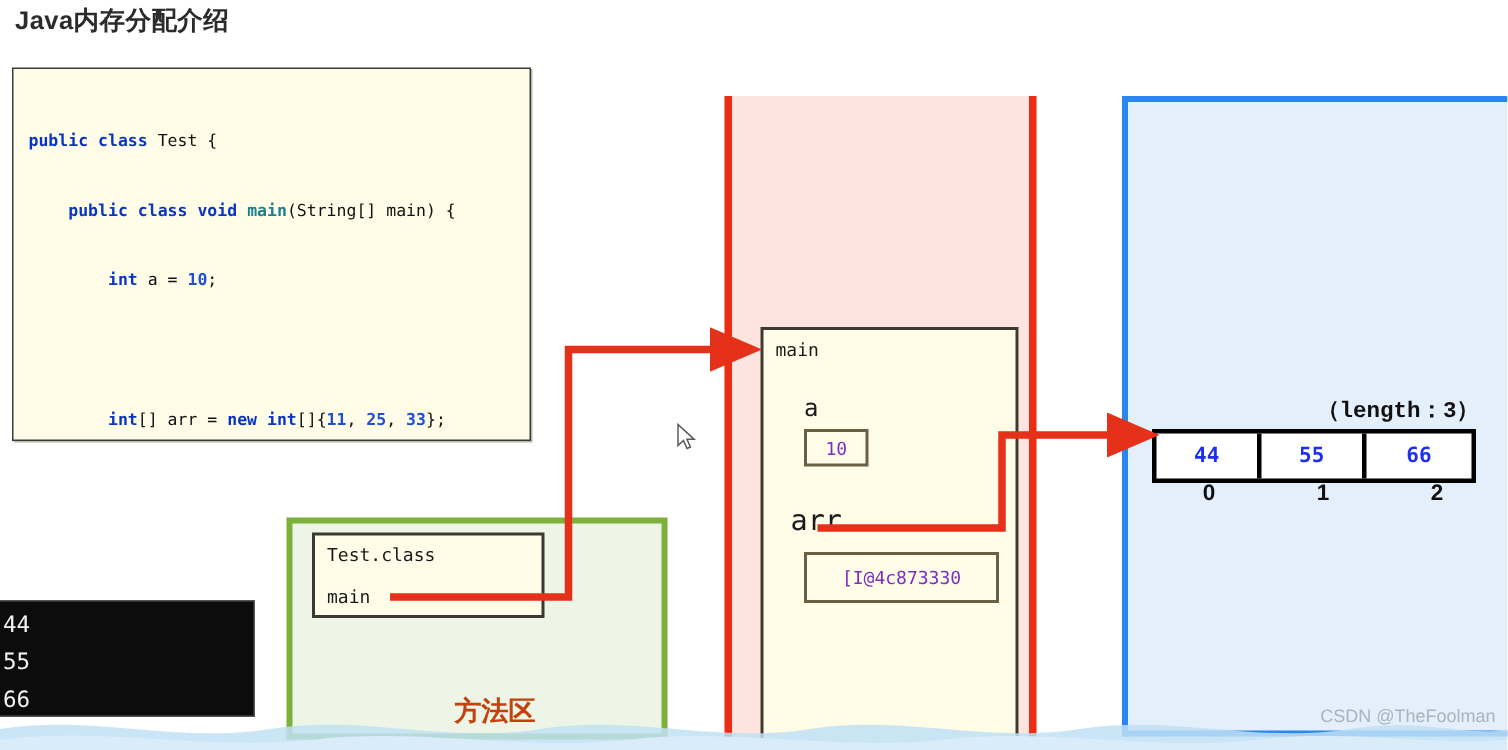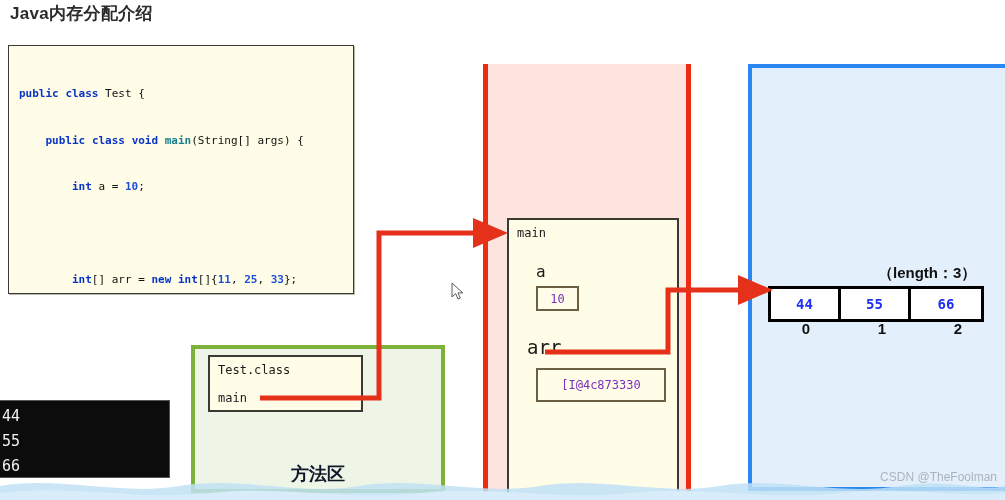--- a/index.html
+++ b/index.html
@@ -99,21 +99,21 @@
   }
   .class-box .cb-l1 { position: absolute; left: 8px; top: 6px; }
   .class-box .cb-l2 { position: absolute; left: 8px; top: 34px; }
   .area-label {
     position: absolute;
     bottom: 3px; left: 0; width: 100%;
     text-align: center;
     font-size: 18px;
     font-weight: bold;
   }
-  .label-green { color: #0f172a; }
+  .label-green { color: #c2410c; margin-left: 12px; }
 
   
   .stack-col {
     position: absolute;
     left: 483px; top: 64px;
     width: 208px; height: 436px;
     background: #fde4de;
     border-left: 5px solid #ec2d14;
     border-right: 5px solid #ec2d14;
     z-index: 12;
@@ -150,20 +150,21 @@
     border: 4px solid #2a86f0;
     border-right: none;
     z-index: 12;
   }
   .length-label {
     position: absolute;
     left: 126px; top: 196px;
     font-size: 15px; font-weight: bold;
     color: #111;
     white-space: nowrap;
+    font-family: Liberation Mono, monospace;
   }
   .array-row {
     position: absolute;
     left: 16px; top: 218px;
     display: flex;
     border: 3px solid #000;
     background: #ffffff;
   }
   .cell {
     width: 70px; height: 30px;
@@ -218,21 +219,21 @@
 </head>
 <body>
 
 <div id="stage">
 
   <div class="page-title">Java内存分配介绍</div>
 
   <div class="code-block">
     <div class="code-lines">
       <div class="code-line"><span class="kw">public</span><span class="pln"> </span><span class="kw">class</span><span class="pln"> Test {</span></div>
-      <div class="code-line"><span class="pln">    </span><span class="kw">public</span><span class="pln"> </span><span class="kw">class</span><span class="pln"> </span><span class="kw">void</span><span class="pln"> </span><span class="kw2">main</span><span class="pln">(String[] args) {</span></div>
+      <div class="code-line"><span class="pln">    </span><span class="kw">public</span><span class="pln"> </span><span class="kw">class</span><span class="pln"> </span><span class="kw">void</span><span class="pln"> </span><span class="kw2">main</span><span class="pln">(String[] main) {</span></div>
       <div class="code-line"><span class="pln">        </span><span class="kw">int</span><span class="pln"> a = </span><span class="num">10</span><span class="pln">;</span></div>
       <div class="code-line"><span class="pln"> </span></div>
       <div class="code-line"><span class="pln">        </span><span class="kw">int</span><span class="pln">[] arr = </span><span class="kw">new</span><span class="pln"> </span><span class="kw">int</span><span class="pln">[]{</span><span class="num">11</span><span class="pln">, </span><span class="num">25</span><span class="pln">, </span><span class="num">33</span><span class="pln">};</span></div>
       
       
       
       
       
       
       

